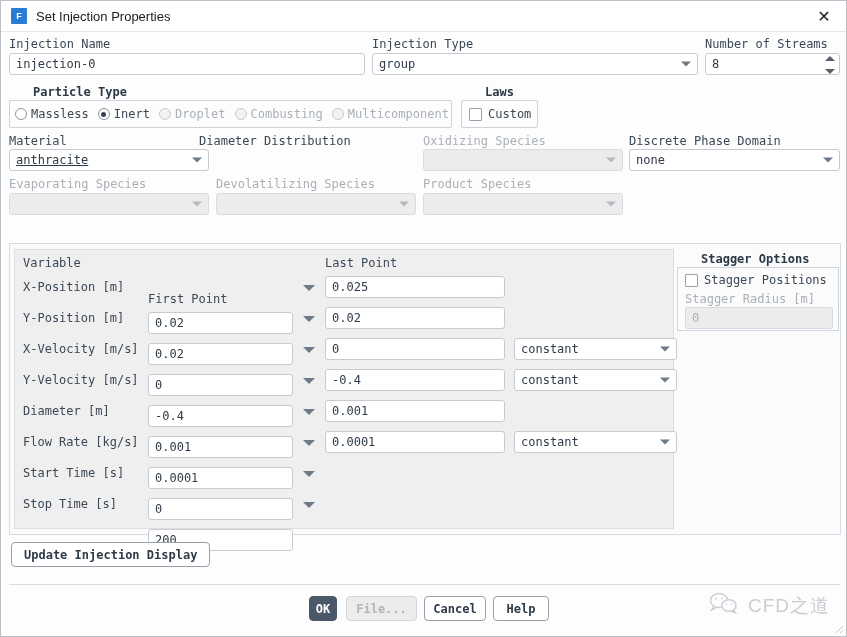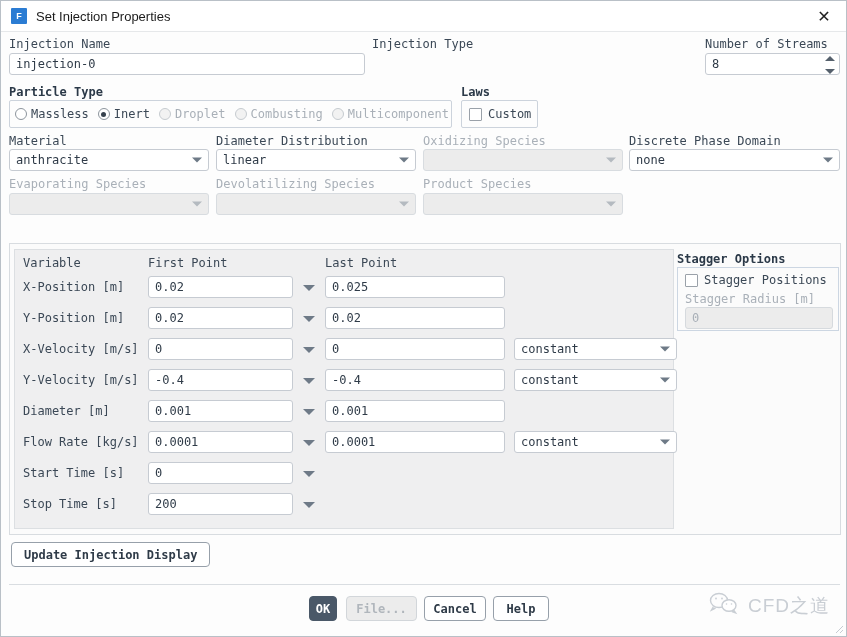--- a/index.html
+++ b/index.html
@@ -46,21 +46,21 @@
     font-family: "Liberation Sans", sans-serif;
     font-size: 16px; color: #222; cursor: pointer;
   }
 
   
   .lbl {
     font-family: "DejaVu Sans Mono", monospace;
     font-size: 12px; color: #3b4856; white-space: nowrap;
   }
   .lbl.dis { color: #a9b0b8; }
-  .lbl.bold { font-weight: bold; color: #2b3948; }
+  .lbl.bold { font-weight: bold; color: #2b3948; margin-left: 24px; }
 
   .field {
     background: #ffffff;
     border: 1px solid #c6cbd2;
     border-radius: 3px;
     height: 22px;
     display: flex; align-items: center;
     padding: 0 6px;
     font-family: "DejaVu Sans Mono", monospace;
     font-size: 12px;
@@ -179,21 +179,21 @@
   }
   .inner-panel {
     position: absolute; left: 4px; top: 5px; width: 660px; height: 280px;
     background: #efeff0;
     border: 1px solid #dcdfe2;
   }
 
   
   .trow { position: absolute; height: 22px; }
   .col-var  { left: 8px;   width: 120px; }
-  .col-f1   { left: 133px; width: 145px; }
+  .col-f1   { left: 133px; width: 145px; margin-top: 36px; }
   .col-tri  { left: 288px; }
   .col-f2   { left: 310px; width: 180px; }
   .col-law  { left: 499px; width: 163px; }
 
   .stagger-box {
     position: absolute; left: 676px; top: 266px;
     width: 162px; height: 64px;
     border: 1px solid #ccd6e2;
     background: #fbfbfb;
   }
@@ -240,20 +240,24 @@
   <div class="titlebar">
     <div class="app-icon">F</div>
     <div class="title-text">Set Injection Properties</div>
     <div class="close-btn">✕</div>
   </div>
 
   <div style="position:absolute;left:8px;top:36px;" class="lbl">Injection Name</div>
   <div class="field" style="position:absolute;left:8px;top:52px;width:356px;">injection-0</div>
 
   <div style="position:absolute;left:371px;top:36px;" class="lbl">Injection Type</div>
+  <div class="combo" style="position:absolute;left:371px;top:52px;width:326px;">
+    <span>group</span>
+    <span class="arw"></span>
+  </div>
 
   <div style="position:absolute;left:704px;top:36px;" class="lbl">Number of Streams</div>
   <div class="field" style="position:absolute;left:704px;top:52px;width:135px;">
     <span>8</span>
     <span class="spin-arrows">
       <i class="spin-up"></i>
       <i class="spin-dn"></i>
     </span>
   </div>
 
@@ -283,30 +287,26 @@
   </div>
 
   <div style="position:absolute;left:460px;top:84px;" class="lbl bold">Laws</div>
   <div class="groupbox" style="left:460px;top:99px;width:77px;height:28px;"></div>
   <label style="position:absolute;left:468px;top:99px;height:28px;display:flex;align-items:center;">
     <span class="check"></span>
     <span class="lbl">Custom</span>
   </label>
 
   <div style="position:absolute;left:8px;top:133px;" class="lbl">Material</div>
-  <div class="combo" style="position:absolute;left:8px;top:148px;width:200px;">
+  <div class="combo" style="position:absolute;left:8px;top:148px;width:200px;text-decoration:underline;">
     <span>anthracite</span>
     <span class="arw"></span>
   </div>
 
-  <div style="position:absolute;left:215px;top:133px;" class="lbl">Diameter Distribution</div>
-  <div class="combo" style="position:absolute;left:215px;top:148px;width:200px;">
-    <span>linear</span>
-    <span class="arw"></span>
-  </div>
+  <div style="position:absolute;left:198px;top:133px;" class="lbl">Diameter Distribution</div>
 
   <div style="position:absolute;left:422px;top:133px;" class="lbl dis">Oxidizing Species</div>
   <div class="combo dis" style="position:absolute;left:422px;top:148px;width:200px;">
     <span></span>
     <span class="arw"></span>
   </div>
 
   <div style="position:absolute;left:628px;top:133px;" class="lbl">Discrete Phase Domain</div>
   <div class="combo" style="position:absolute;left:628px;top:148px;width:211px;">
     <span>none</span>

